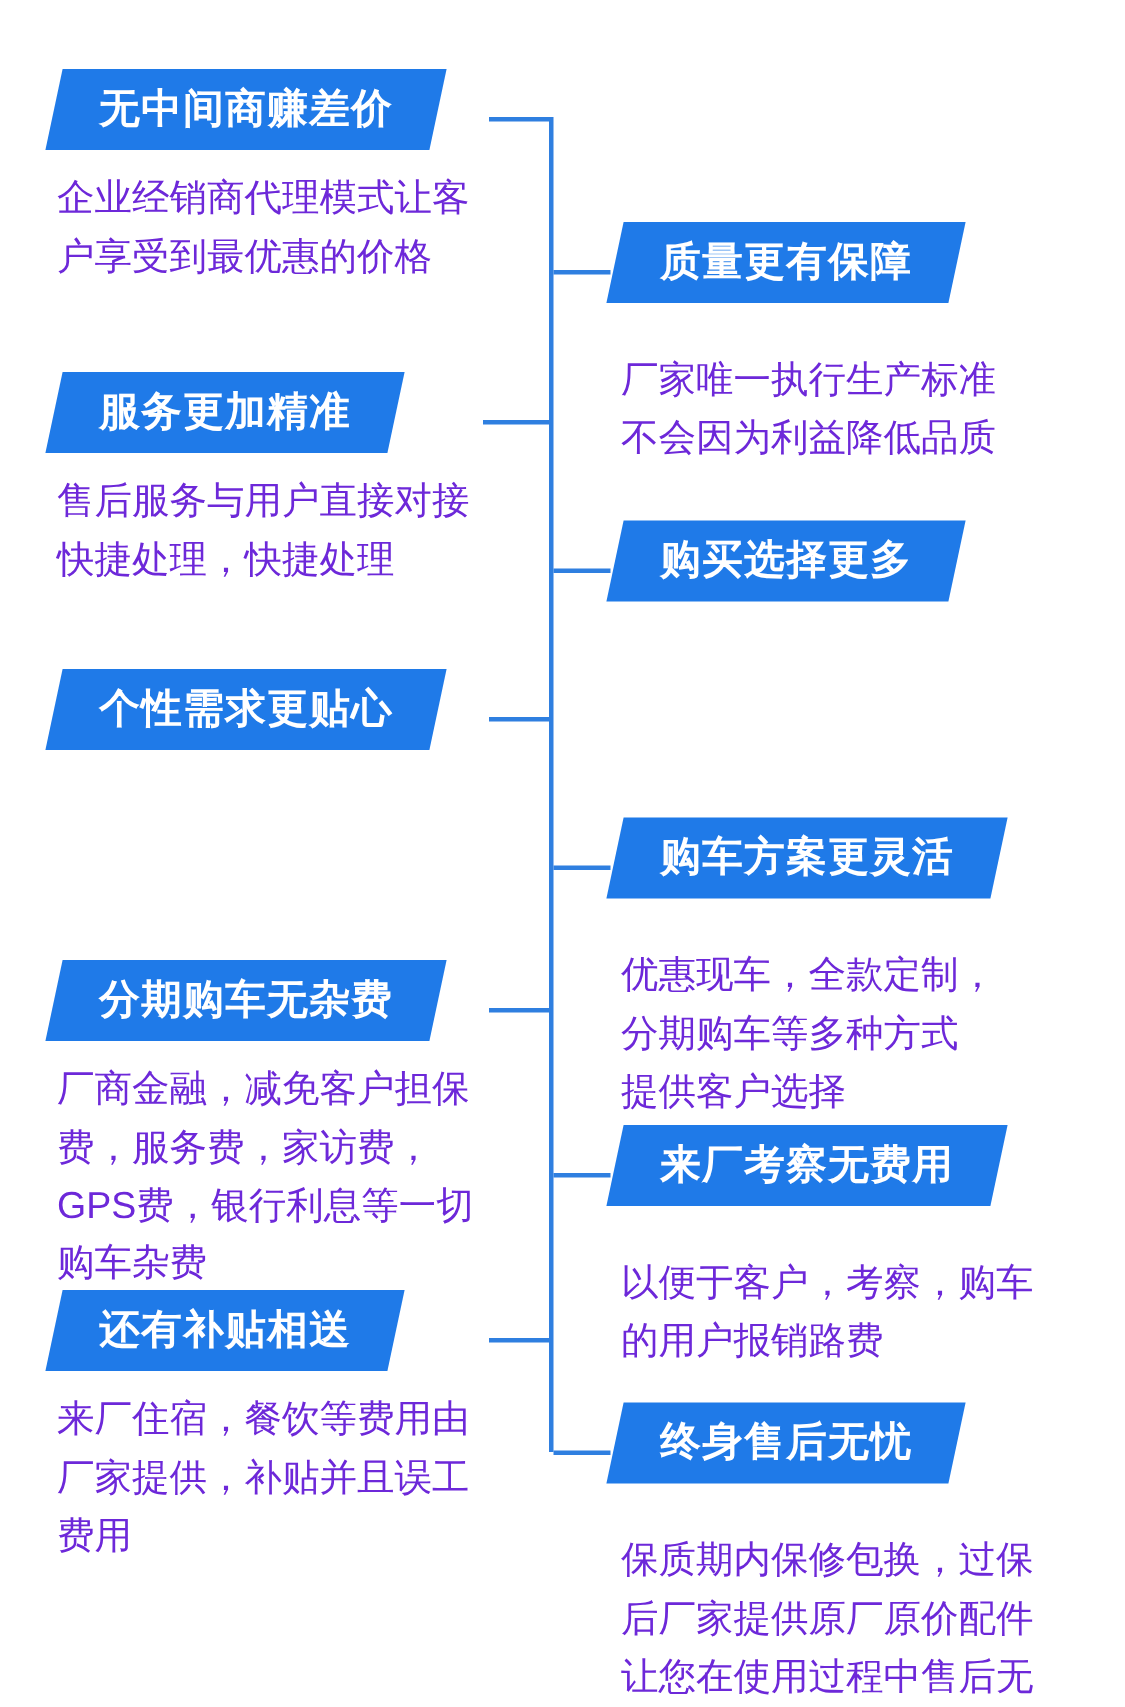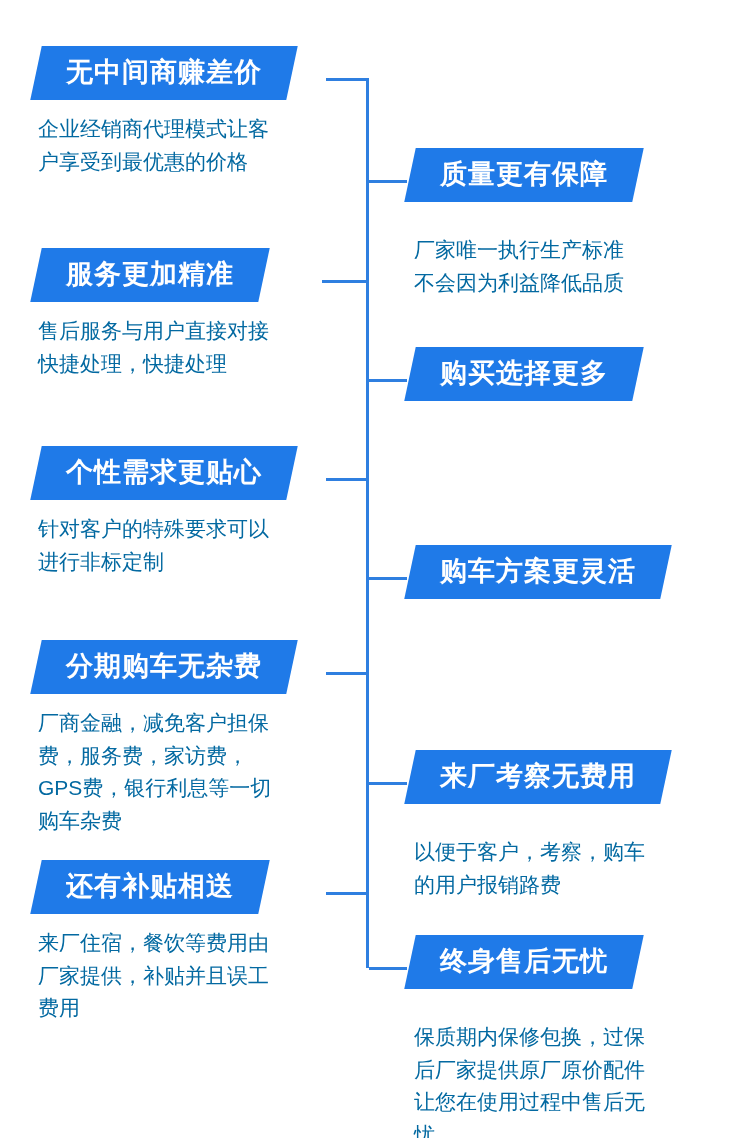--- a/index.html
+++ b/index.html
@@ -58,22 +58,22 @@
     transform: skewX(-12deg);
     white-space: nowrap;
   }
   .banner > span {
     display: inline-block;
     transform: skewX(12deg);
   }
 
   .body-text {
     margin-top: 13px;
-    color: #0369a1;
-    font-size: 21px;
+    color: #6d28d9;
+    font-size: 25px;
     line-height: 1.55;
     white-space: pre-line;
   }
 
   
   .col-left .banner { margin-left: 6px; }
   .col-left .body-text { padding-left: 8px; }
 
   
   .col-right .banner { margin-left: 18px; }
@@ -107,27 +107,28 @@
   </div>
   <div class="stub left" style="top:280px; width:44px;"></div>
 
   <div class="item col-right" style="left:392px; top:347px; width:330px;">
     <div class="banner"><span>购买选择更多</span></div>
   </div>
   <div class="stub right" style="top:379px; width:38px;"></div>
 
   <div class="item col-left" style="left:30px; top:446px; width:330px;">
     <div class="banner"><span>个性需求更贴心</span></div>
-    <div class="body-text">针对客户的特殊要求可以
-进行非标定制</div>
   </div>
   <div class="stub left" style="top:478px; width:40px;"></div>
 
   <div class="item col-right" style="left:392px; top:545px; width:330px;">
     <div class="banner"><span>购车方案更灵活</span></div>
+    <div class="body-text">优惠现车，全款定制，
+分期购车等多种方式
+提供客户选择</div>
   </div>
   <div class="stub right" style="top:577px; width:38px;"></div>
 
   <div class="item col-left" style="left:30px; top:640px; width:330px;">
     <div class="banner"><span>分期购车无杂费</span></div>
     <div class="body-text">厂商金融，减免客户担保
 费，服务费，家访费，
 GPS费，银行利息等一切
 购车杂费</div>
   </div>

